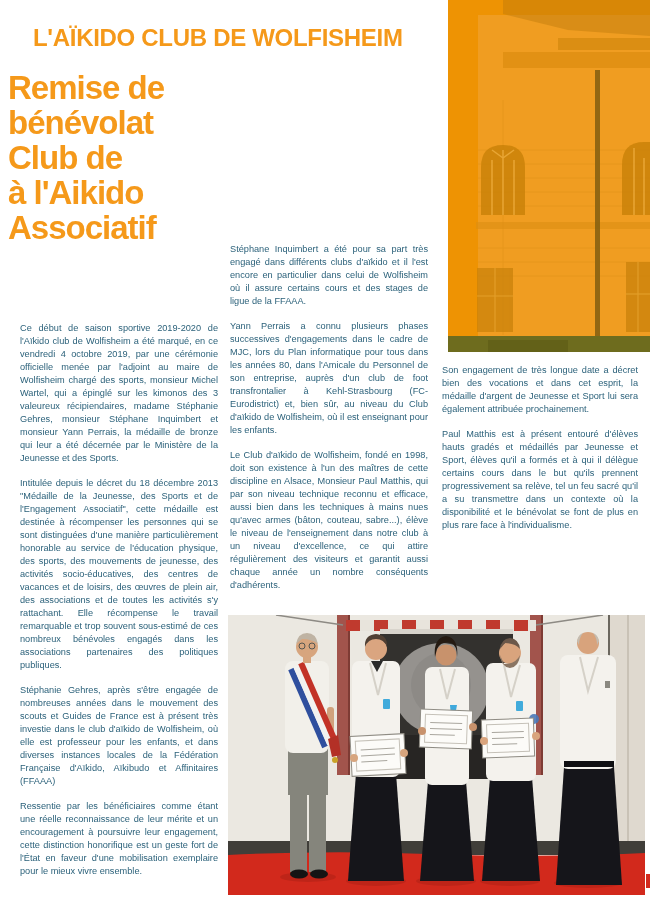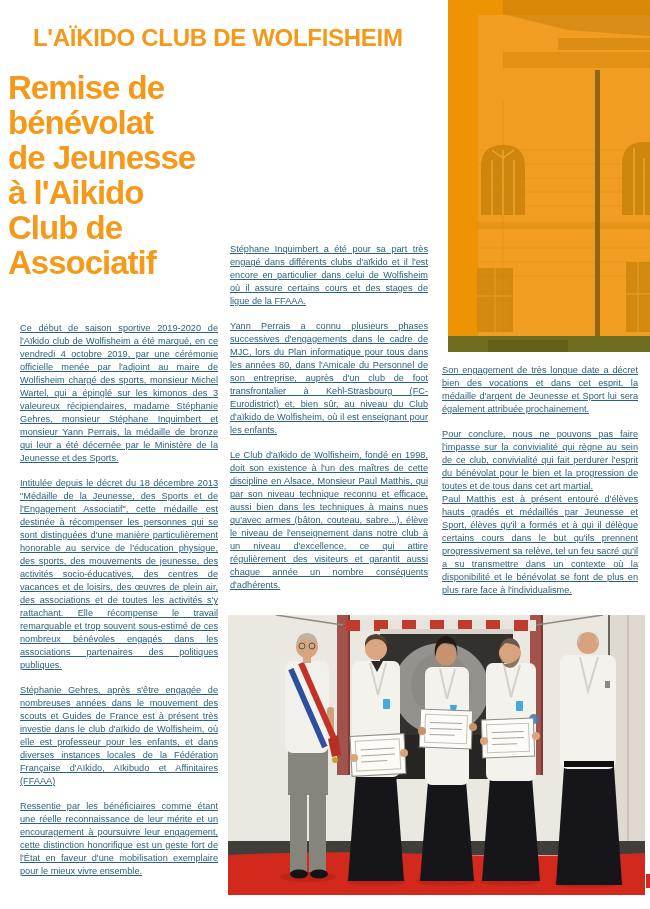--- a/index.html
+++ b/index.html
@@ -13,21 +13,21 @@
     white-space:nowrap;
   }
   .headline{
     position:absolute;left:8px;top:70px;width:206px;
     text-align:left;color:#F5991A;font-weight:bold;
     font-size:33px;line-height:35px;letter-spacing:-1px;
   }
   .headline .li{display:block;}
   .col{
     position:absolute;color:#2B617A;
-    font-size:9.2px;line-height:13px;text-align:justify;text-decoration:underline;
+    font-size:9.2px;line-height:13px;text-align:justify;
   }
   .col .li{margin:0 0 12px 0;}
   .col1{left:20px;top:322px;width:198px;}
   .col2{left:230px;top:243px;width:198px;}
   .col3{left:442px;top:364px;width:196px;}
   .col3 .li:nth-child(3){margin-top:-12px;}
 
   
   .building{
     position:absolute;left:448px;top:0;width:202px;height:352px;
@@ -49,40 +49,38 @@
 </head>
 <body>
 
 <div class="page">
 
   <div class="kicker">L'AÏKIDO CLUB DE WOLFISHEIM</div>
 
   <div class="headline">
       <div class="li">Remise de</div>
       <div class="li">bénévolat</div>
-      <div class="li">de Jeunesse</div>
+      <div class="li">Club de</div>
       <div class="li">à l'Aikido</div>
-      <div class="li">Club de</div>
       <div class="li">Associatif</div>
     </div>
 
   <div class="col col1">
       <div class="li">Ce début de saison sportive 2019-2020 de l'Aïkido club de Wolfisheim a été marqué, en ce vendredi 4 octobre 2019, par une cérémonie officielle menée par l'adjoint au maire de Wolfisheim chargé des sports, monsieur Michel Wartel, qui a épinglé sur les kimonos des 3 valeureux récipiendaires, madame Stéphanie Gehres, monsieur Stéphane Inquimbert et monsieur Yann Perrais, la médaille de bronze qui leur a été décernée par le Ministère de la Jeunesse et des Sports.</div>
       <div class="li">Intitulée depuis le décret du 18 décembre 2013 "Médaille de la Jeunesse, des Sports et de l'Engagement Associatif", cette médaille est destinée à récompenser les personnes qui se sont distinguées d'une manière particulièrement honorable au service de l'éducation physique, des sports, des mouvements de jeunesse, des activités socio-éducatives, des centres de vacances et de loisirs, des œuvres de plein air, des associations et de toutes les activités s'y rattachant. Elle récompense le travail remarquable et trop souvent sous-estimé de ces nombreux bénévoles engagés dans les associations partenaires des politiques publiques.</div>
       <div class="li">Stéphanie Gehres, après s'être engagée de nombreuses années dans le mouvement des scouts et Guides de France est à présent très investie dans le club d'aïkido de Wolfisheim, où elle est professeur pour les enfants, et dans diverses instances locales de la Fédération Française d'Aïkido, Aïkibudo et Affinitaires (FFAAA)</div>
       <div class="li">Ressentie par les bénéficiaires comme étant une réelle reconnaissance de leur mérite et un encouragement à poursuivre leur engagement, cette distinction honorifique est un geste fort de l'État en faveur d'une mobilisation exemplaire pour le mieux vivre ensemble.</div>
     </div>
   <div class="col col2">
       <div class="li">Stéphane Inquimbert a été pour sa part très engagé dans différents clubs d'aïkido et il l'est encore en particulier dans celui de Wolfisheim où il assure certains cours et des stages de ligue de la FFAAA.</div>
       <div class="li">Yann Perrais a connu plusieurs phases successives d'engagements dans le cadre de MJC, lors du Plan informatique pour tous dans les années 80, dans l'Amicale du Personnel de son entreprise, auprès d'un club de foot transfrontalier à Kehl-Strasbourg (FC-Eurodistrict) et, bien sûr, au niveau du Club d'aïkido de Wolfisheim, où il est enseignant pour les enfants.</div>
       <div class="li">Le Club d'aïkido de Wolfisheim, fondé en 1998, doit son existence à l'un des maîtres de cette discipline en Alsace, Monsieur Paul Matthis, qui par son niveau technique reconnu et efficace, aussi bien dans les techniques à mains nues qu'avec armes (bâton, couteau, sabre...), élève le niveau de l'enseignement dans notre club à un niveau d'excellence, ce qui attire régulièrement des visiteurs et garantit aussi chaque année un nombre conséquents d'adhérents.</div>
     </div>
   <div class="col col3">
       <div class="li">Son engagement de très longue date a décret bien des vocations et dans cet esprit, la médaille d'argent de Jeunesse et Sport lui sera également attribuée prochainement.</div>
-      <div class="li">Pour conclure, nous ne pouvons pas faire l'impasse sur la convivialité qui règne au sein de ce club, convivialité qui fait perdurer l'esprit du bénévolat pour le bien et la progression de toutes et de tous dans cet art martial.</div>
       <div class="li">Paul Matthis est à présent entouré d'élèves hauts gradés et médaillés par Jeunesse et Sport, élèves qu'il a formés et à qui il délègue certains cours dans le but qu'ils prennent progressivement sa relève, tel un feu sacré qu'il a su transmettre dans un contexte où la disponibilité et le bénévolat se font de plus en plus rare face à l'individualisme.</div>
     </div>
 
   <div class="building">
     <svg width="202" height="352" viewBox="0 0 202 352" xmlns="http://www.w3.org/2000/svg">
       <rect x="0" y="0" width="202" height="352" fill="#EE9303"></rect>
 
       <rect x="30" y="15" width="172" height="322" fill="#F3A53A" opacity="0.55"></rect>
 
       <g stroke="#DA8E14" stroke-width="1" opacity="0.45">

